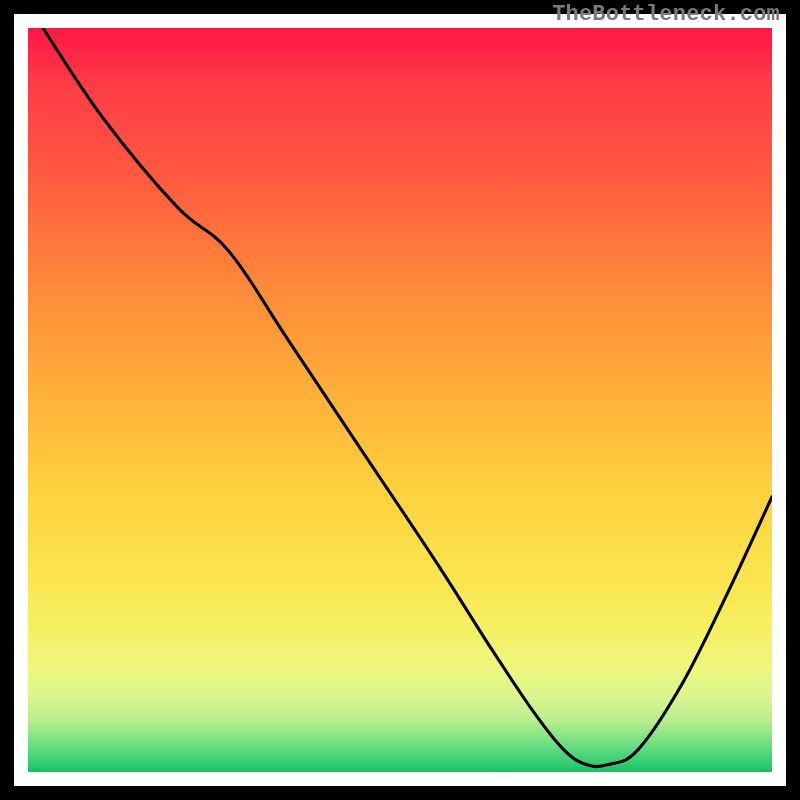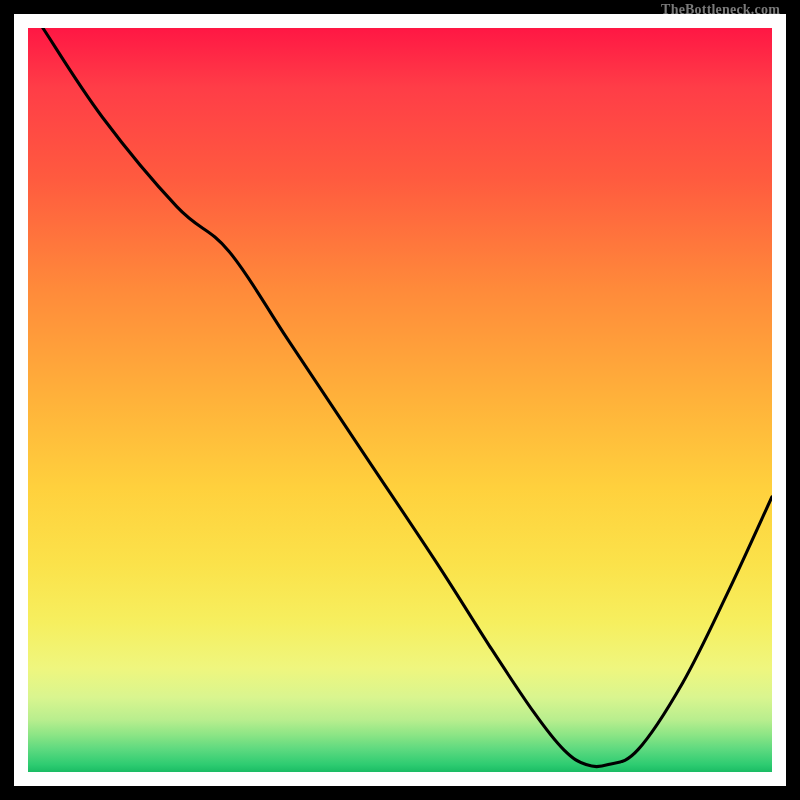--- a/index.html
+++ b/index.html
@@ -52,22 +52,22 @@
   svg.curve-layer {
     position: absolute;
     inset: 0;
     width: 100%;
     height: 100%;
   }
   .watermark {
     position: absolute;
     top: 2px;
     right: 20px;
-    font-family: Liberation Serif, serif;
-    font-size: 14px;
+    font-family: Liberation Mono, monospace;
+    font-size: 22px;
     font-weight: 600;
     color: #7a7a7a;
     letter-spacing: 0.2px;
     pointer-events: none;
   }
 </style>
 </head>
 <body>
 
 <div class="chart-frame">

